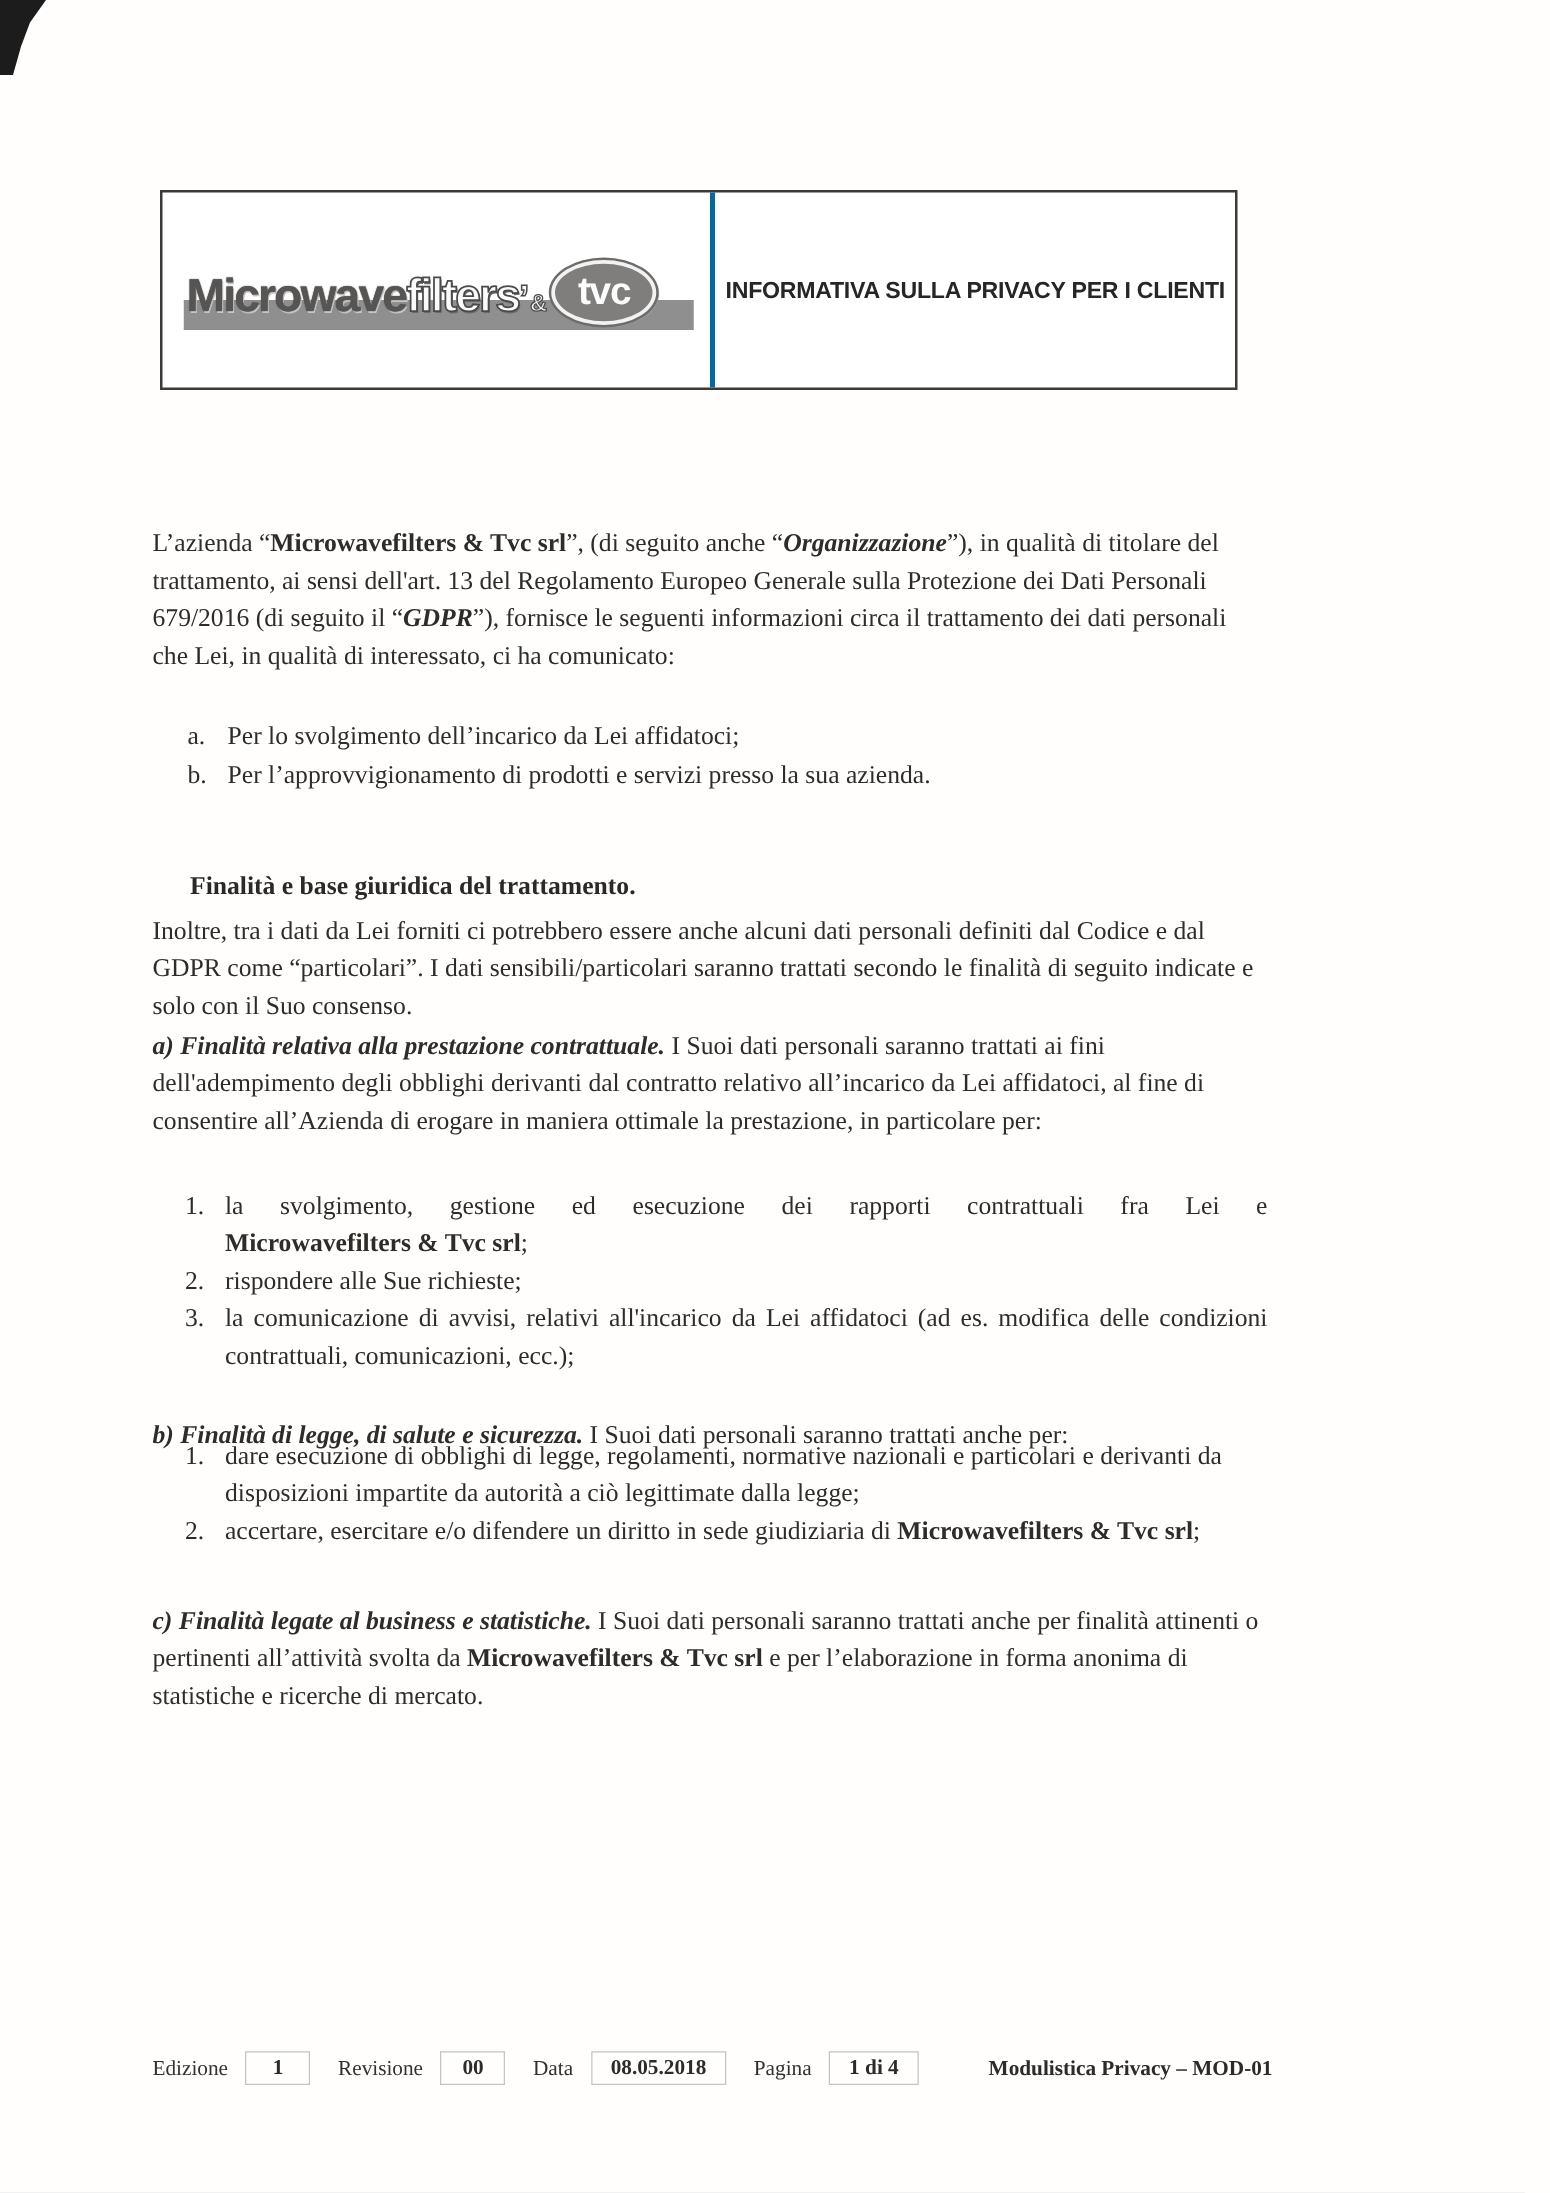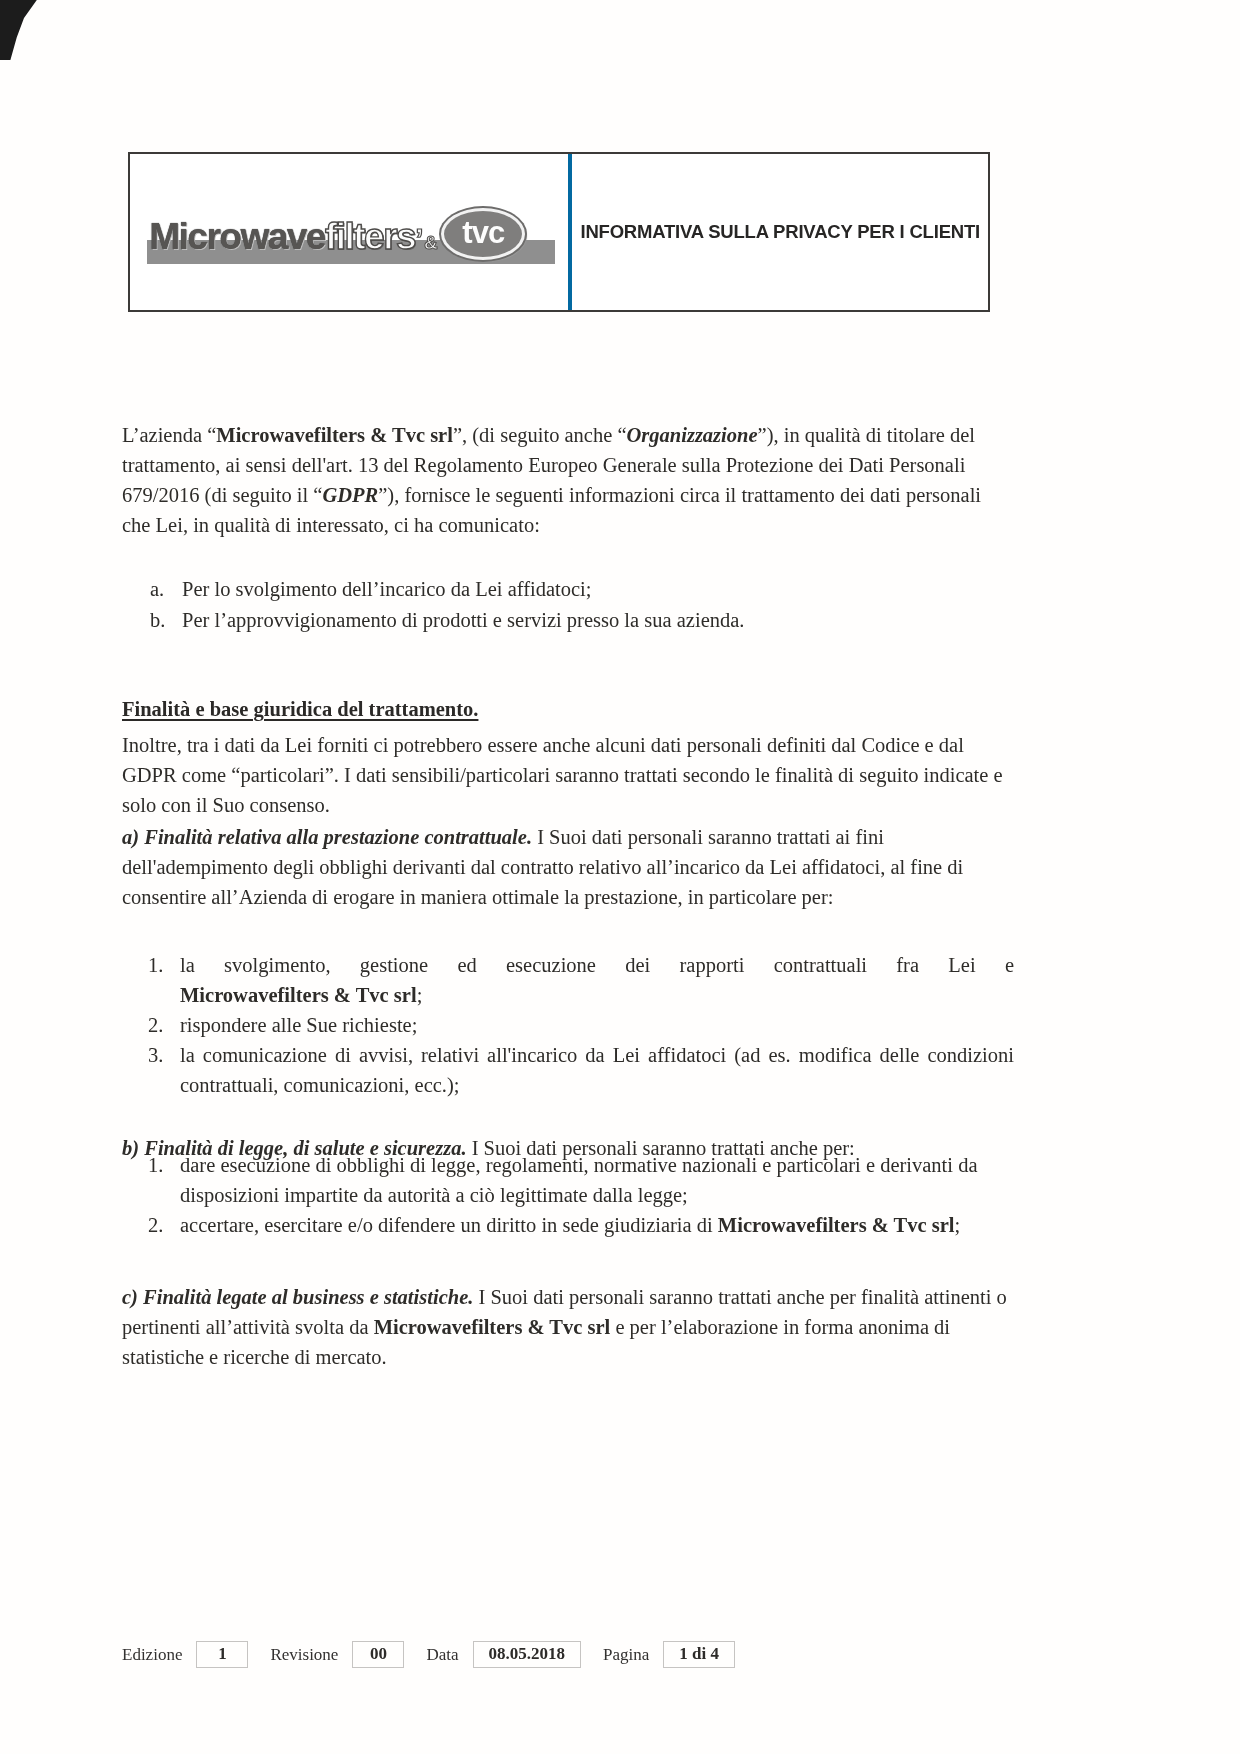--- a/index.html
+++ b/index.html
@@ -122,21 +122,21 @@
     padding-left:60px;
     font-size:20.5px; line-height:31px;
   }
   .list-ab .marker { position:absolute; left:28px; }
 
   .sec-heading {
     top:698px;
     font-size:20.5px; font-weight:700;
     color:#2b2927;
   }
-  .sec-heading .underlined { text-decoration:underline; text-underline-offset:3px; }
+  .sec-heading .underlined { text-underline-offset:3px;margin-left:30px; }
 
   .num-list .nli {
     position:relative;
     padding-left:58px;
     font-size:20.5px; line-height:30px;
   }
   .num-list .marker { position:absolute; left:26px; }
   .num-list .txt { display:block; text-align:justify; }
   .nowrap { white-space:nowrap; }
 
@@ -232,15 +232,16 @@
 
   <div class="footer">
     <span class="f-label">Edizione</span>
     <span class="f-value">1</span>
     <span class="f-label">Revisione</span>
     <span class="f-value">00</span>
     <span class="f-label">Data</span>
     <span class="f-value">08.05.2018</span>
     <span class="f-label">Pagina</span>
     <span class="f-value">1 di 4</span>
+    <span class="f-code">Modulistica Privacy – MOD-01</span>
   </div>
 
 </div>
 
 </body></html>

